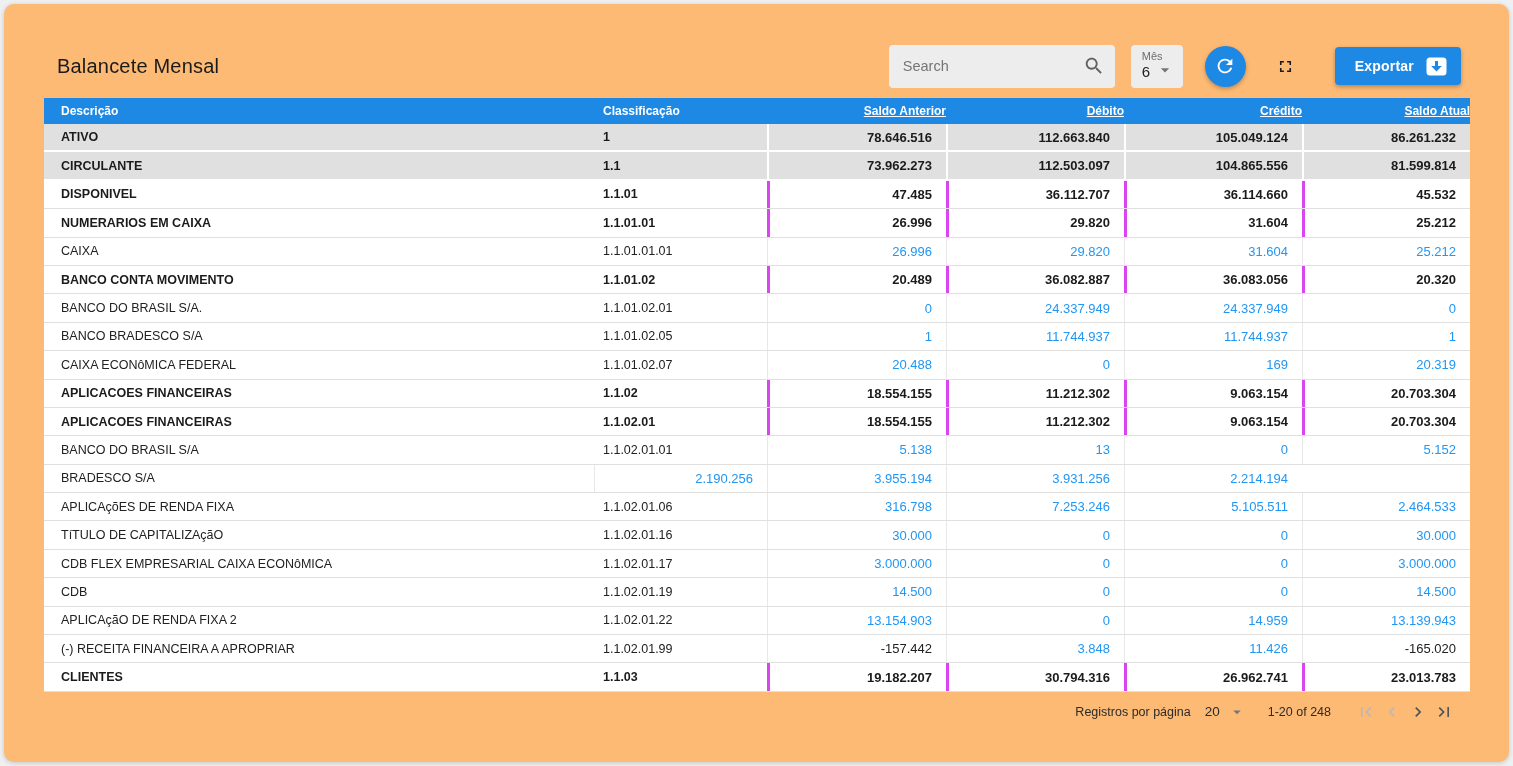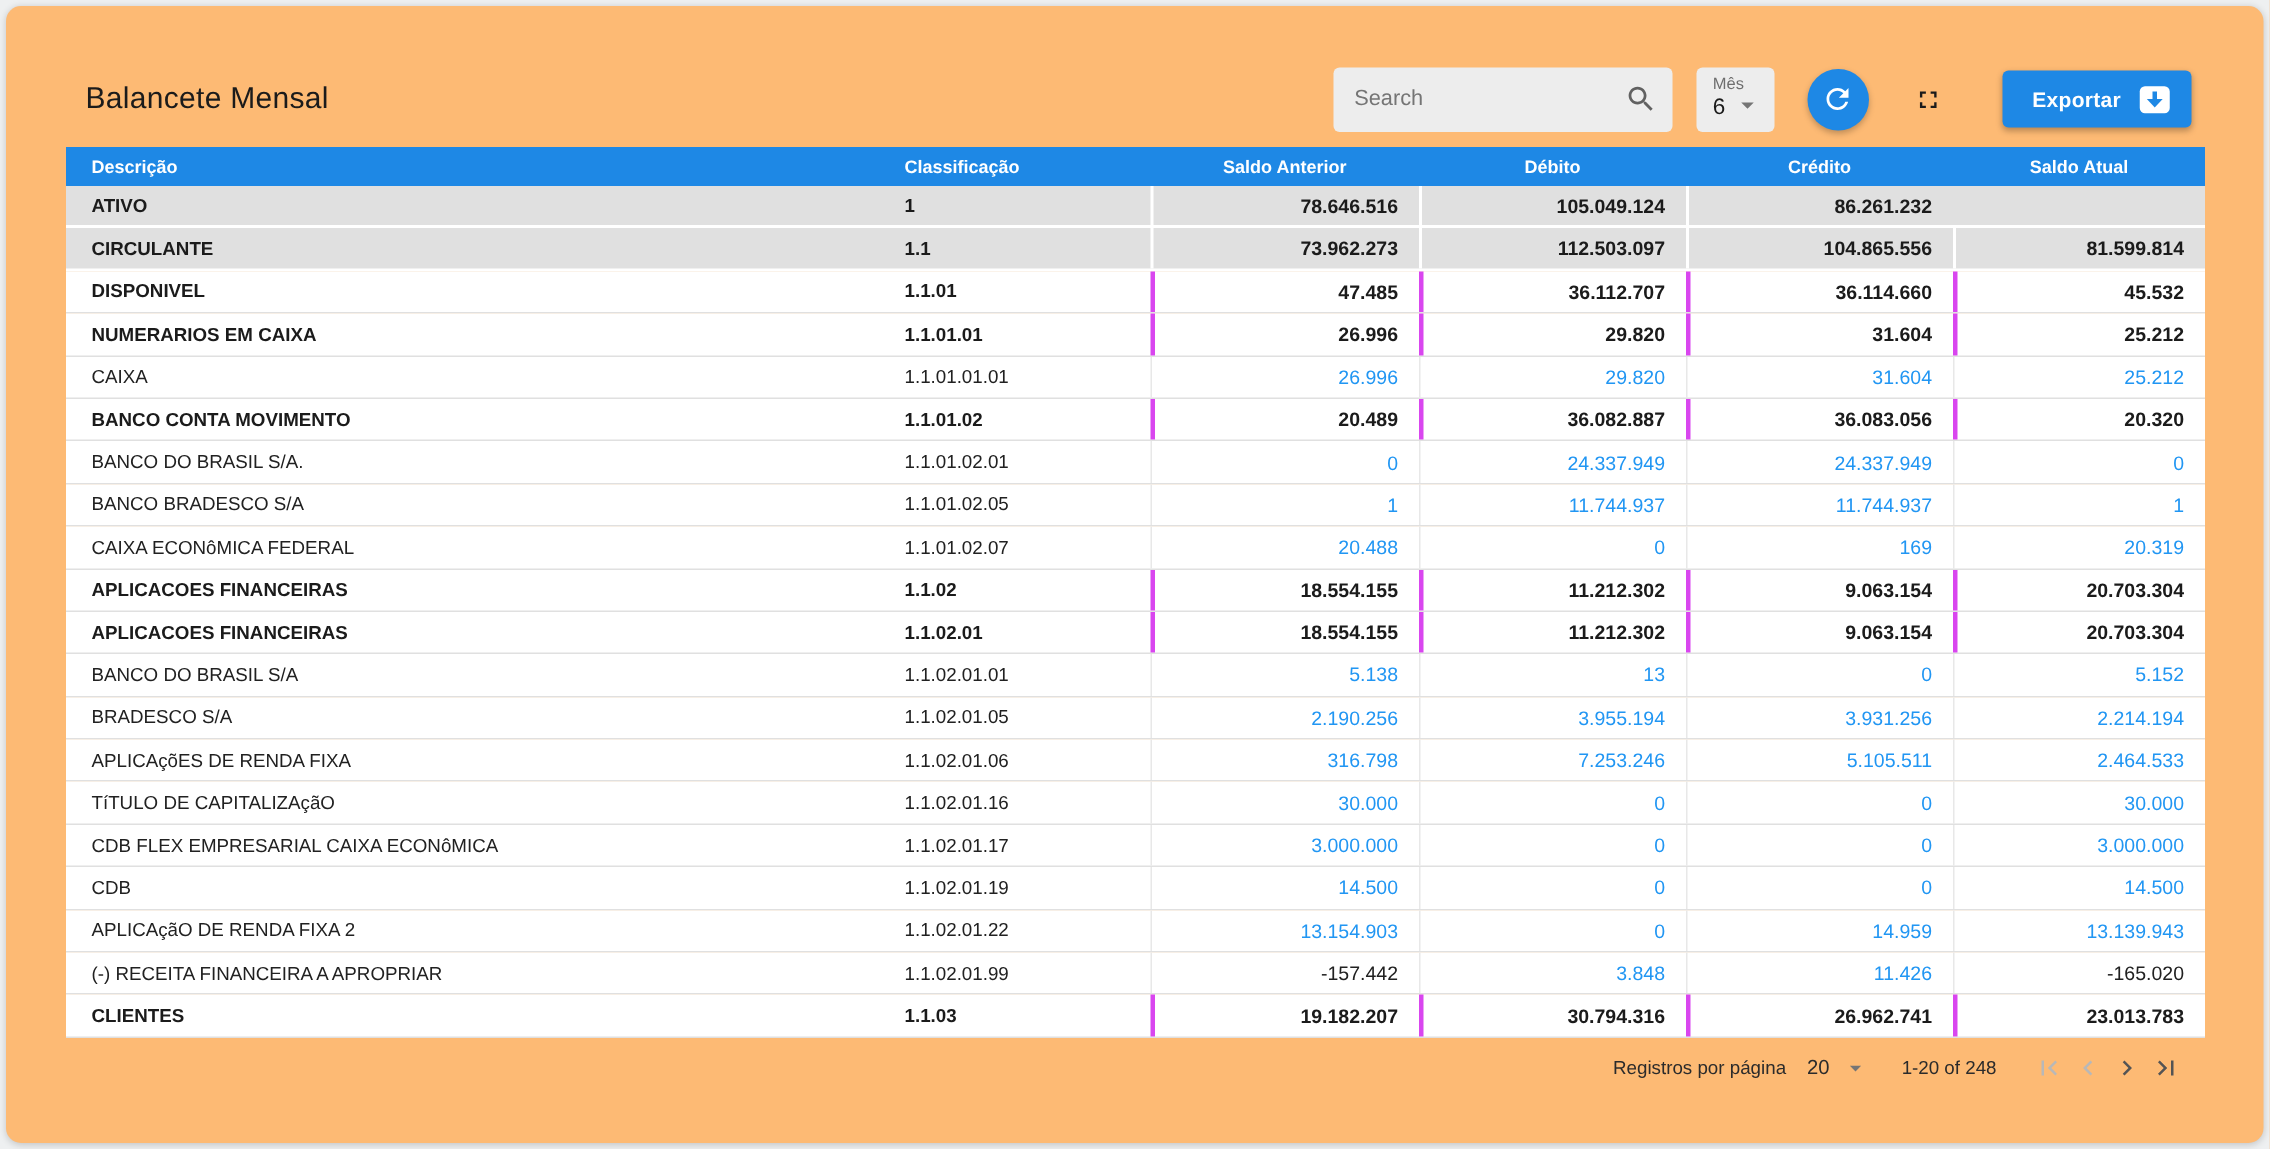--- a/index.html
+++ b/index.html
@@ -33,21 +33,21 @@
                 display:flex; align-items:center; gap:12px; box-shadow:0 2px 4px rgba(0,0,0,.28); }
   .export-btn .lbl { color:#ffffff; font-size:14px; font-weight:bold; letter-spacing:.2px; }
 
   
   .table { margin:0 39px 0 40px; }
   .thead, .trow { display:grid; grid-template-columns:550px 173px 179px 178px 178px auto; align-items:center; }
   .thead { height:26px; background:#1e88e5; }
   .thead .hc { color:#ffffff; font-size:12px; font-weight:bold; }
   .hc.h-desc { padding-left:17px; text-align:left; }
   .hc.h-clas { padding-left:9px;  text-align:left; }
-  .hc.h-num  { text-align:center; }
+  .hc.h-num  { text-align:right;text-decoration:underline; }
 
   .trow { height:28.4px; }
   .trow .cell { font-size:12.5px; color:#212121; overflow:hidden; white-space:nowrap; height:100%;
                 display:flex; align-items:center; }
   .cell.c-desc { padding-left:17px; }
   .cell.c-clas { padding-left:9px; }
   .cell.c-num  { justify-content:flex-end; padding-right:14px; font-size:13px; }
 
   .trow.grey { background:#e0e0e0; border-bottom:2px solid #ffffff; }
   .trow.grey .cell { font-weight:bold; color:#1b1b1b; }
@@ -131,20 +131,21 @@
       <div class="hc h-num">Saldo Anterior</div>
       <div class="hc h-num">Débito</div>
       <div class="hc h-num">Crédito</div>
       <div class="hc h-num">Saldo Atual</div>
     </div>
     <div id="tbody">
         <div class="trow grey">
           <div class="cell c-desc">ATIVO</div>
           <div class="cell c-clas">1</div>
           <div class="cell c-num">78.646.516</div>
+          <div class="cell c-num">112.663.840</div>
           <div class="cell c-num">105.049.124</div>
           <div class="cell c-num">86.261.232</div>
         </div>
         <div class="trow grey">
           <div class="cell c-desc">CIRCULANTE</div>
           <div class="cell c-clas">1.1</div>
           <div class="cell c-num">73.962.273</div>
           <div class="cell c-num">112.503.097</div>
           <div class="cell c-num">104.865.556</div>
           <div class="cell c-num">81.599.814</div>
@@ -224,21 +225,20 @@
         <div class="trow plain">
           <div class="cell c-desc">BANCO DO BRASIL S/A</div>
           <div class="cell c-clas">1.1.02.01.01</div>
           <div class="cell c-num">5.138</div>
           <div class="cell c-num">13</div>
           <div class="cell c-num">0</div>
           <div class="cell c-num">5.152</div>
         </div>
         <div class="trow plain">
           <div class="cell c-desc">BRADESCO S/A</div>
-          <div class="cell c-clas">1.1.02.01.05</div>
           <div class="cell c-num">2.190.256</div>
           <div class="cell c-num">3.955.194</div>
           <div class="cell c-num">3.931.256</div>
           <div class="cell c-num">2.214.194</div>
         </div>
         <div class="trow plain">
           <div class="cell c-desc">APLICAçõES DE RENDA FIXA</div>
           <div class="cell c-clas">1.1.02.01.06</div>
           <div class="cell c-num">316.798</div>
           <div class="cell c-num">7.253.246</div>

